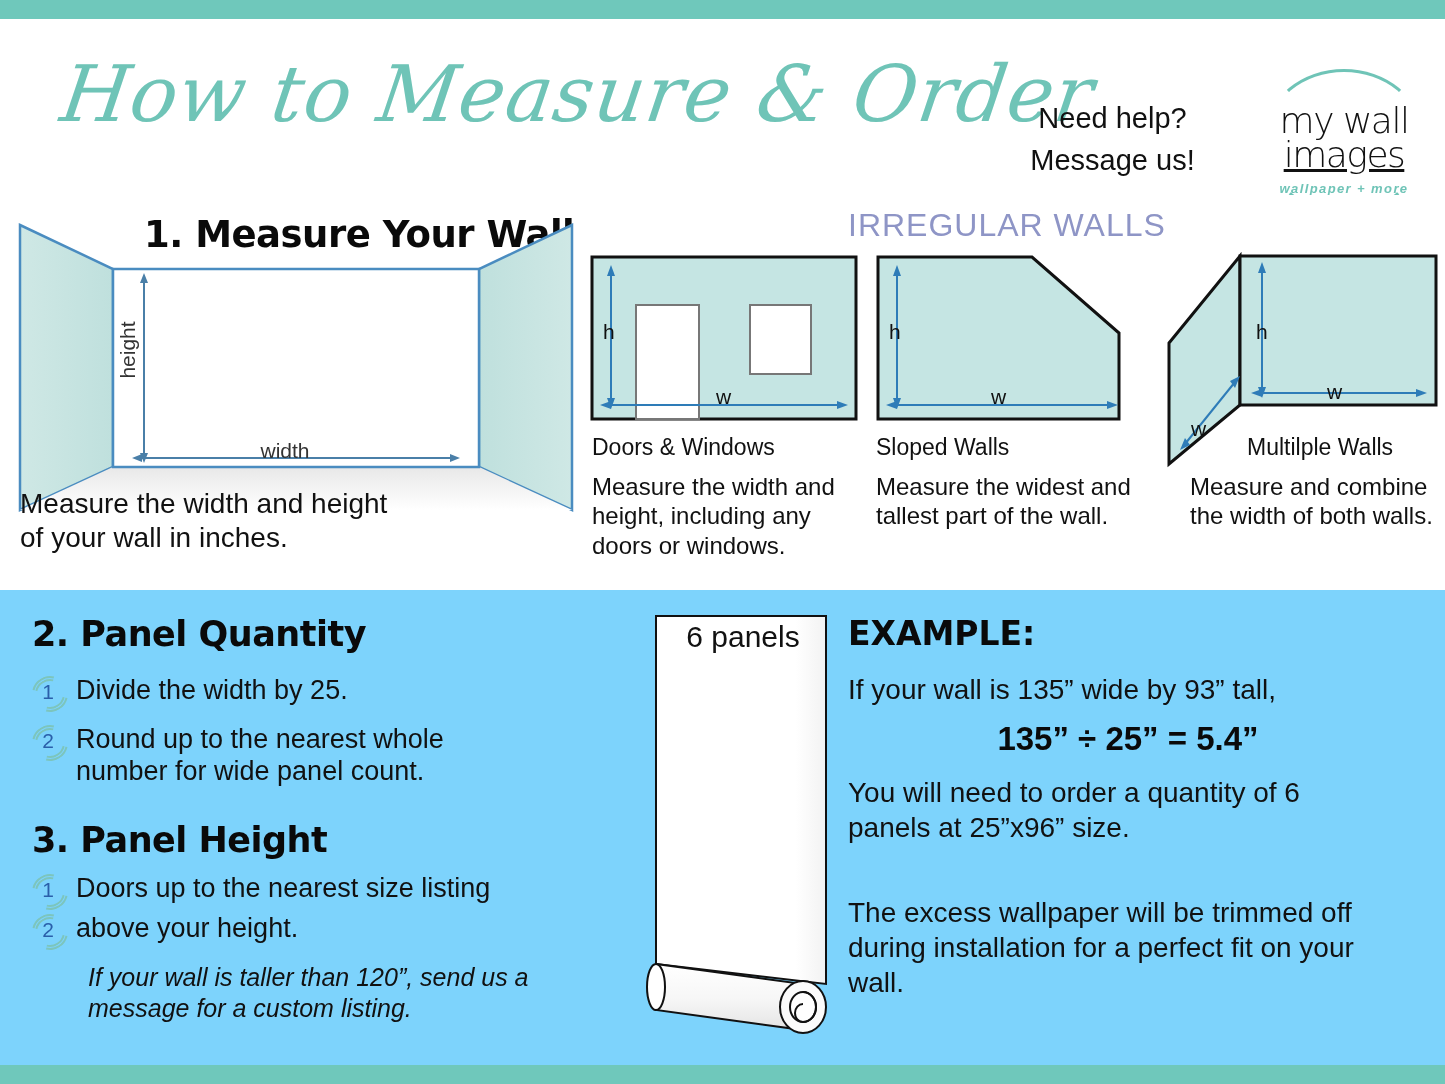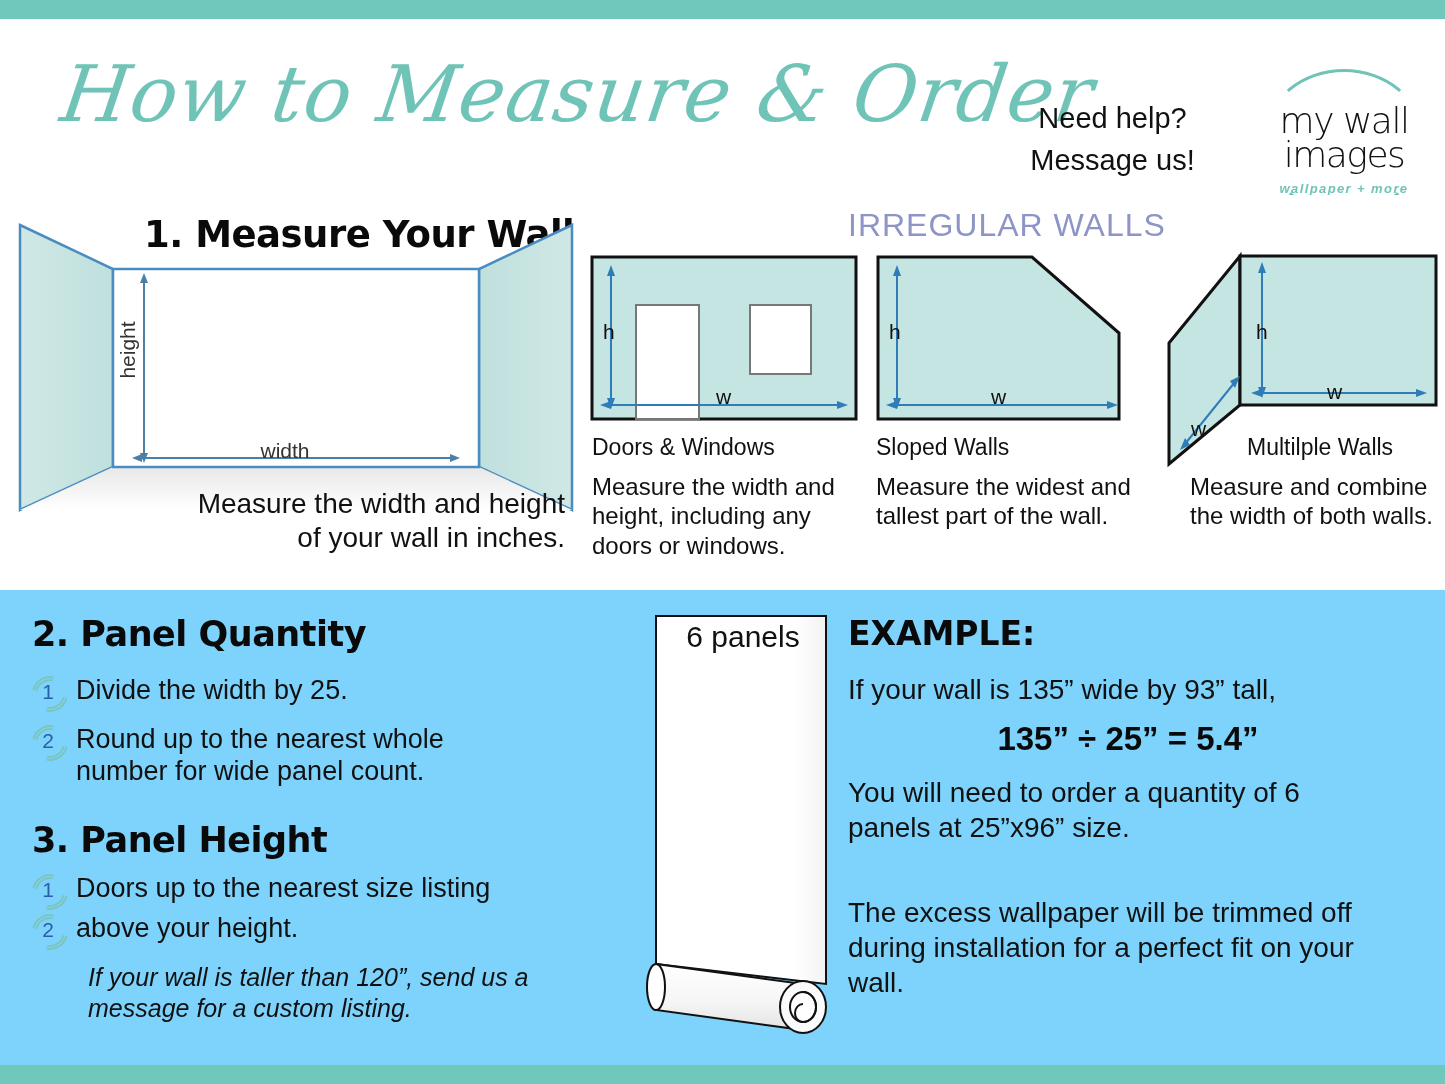--- a/index.html
+++ b/index.html
@@ -90,21 +90,21 @@
     width: 172px;
     text-align: center;
     font-family: "DejaVu Sans", sans-serif;
     font-weight: 300;
     font-size: 36px;
     letter-spacing: -1.5px;
     color: #111;
     line-height: 1;
   }
   #logo .logo-word.w1 { top: 36px; }
-  #logo .logo-word.w2 { top: 70px; }
+  #logo .logo-word.w2 { top: 70px; text-decoration: underline; }
   #logo .logo-tag {
     position: absolute;
     left: 0; top: 114px;
     width: 172px;
     text-align: center;
     font-size: 13px;
     font-weight: bold;
     font-style: italic;
     letter-spacing: 1.4px;
     color: #6fc4b7;
@@ -129,21 +129,21 @@
     position: absolute;
     left: 100px; top: 18px; margin-left: 44px;
   }
 
   
   #room { position: absolute; left: 16px; top: 20px; }
   #room-caption {
     position: absolute;
     left: 20px; top: 292px;
     width: 545px;
-    text-align: right;
+    text-align: left;
     font-size: 28px;
     line-height: 1.2;
     color: #111;
   }
 
   
   #irregular-title {
     position: absolute;
     left: 848px; top: 12px;
     font-size: 32px;

